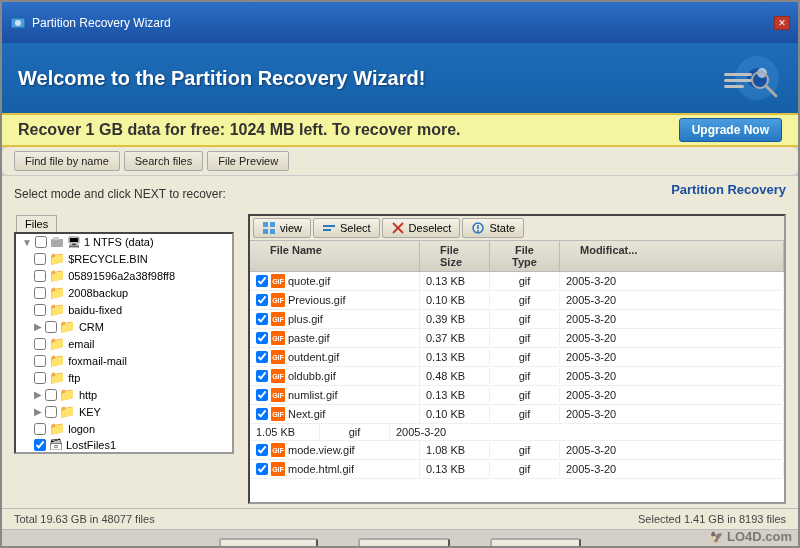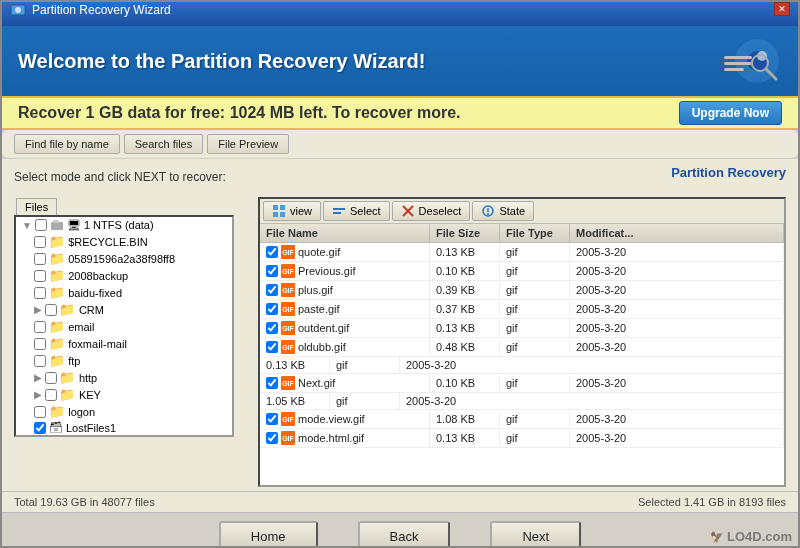--- a/index.html
+++ b/index.html
@@ -9,23 +9,23 @@
       background: #d4d0c8;
       width: 800px;
       height: 548px;
       overflow: hidden;
       border: 2px solid #888;
     }
     
     #titlebar {
       background: linear-gradient(to bottom, #2c6fc7, #1a4fa0);
       color: white;
-      height: 24px;
-      display: flex;
-      align-items: flex-start;
+      height: 41px;
+      display: flex;
+      align-items: center;
       padding: 0 8px;
       justify-content: space-between;
     }
     #titlebar-left {
       display: flex;
       align-items: center;
       gap: 6px;
     }
     #titlebar-controls {
       display: flex;
@@ -101,21 +101,21 @@
       border-radius: 2px;
       color: #222;
     }
     #select-label {
       font-size: 12px;
       color: #333;
       margin-bottom: 4px;
     }
     #content-area {
       display: flex;
-      gap: 22px;
+      gap: 12px;
       height: 290px;
     }
     
     #file-tree-panel {
       width: 220px;
       border: 2px inset #999;
       background: white;
       overflow: auto;
       flex-shrink: 0;
     }
@@ -172,30 +172,30 @@
       align-items: center;
       gap: 4px;
     }
     #file-table-header {
       display: flex;
       background: linear-gradient(to bottom, #e8e4d8, #d4d0c4);
       border-bottom: 1px solid #bbb;
       flex-shrink: 0;
     }
     .col-header {
-      padding: 3px 6px;
+      padding: 3px 20px;
       font-size: 11px;
       font-weight: bold;
       color: #333;
       border-right: 1px solid #bbb;
       user-select: none;
     }
     .col-name { width: 170px; flex-shrink: 0; }
     .col-size { width: 70px; flex-shrink: 0; }
-    .col-type { width: 70px; flex-shrink: 0; }
+    .col-type { width: 70px; flex-shrink: 0; text-align: center; }
     .col-mod { flex: 1; }
     #file-rows {
       overflow-y: auto;
       flex: 1;
     }
     .file-row {
       display: flex;
       align-items: center;
       border-bottom: 1px solid #eee;
       cursor: default;
@@ -515,20 +515,25 @@
     <div class="file-cell col-name">
       <input type="checkbox" class="file-cb" checked="" style="">
       <span class="gif-icon">GIF</span>
       <span>oldubb.gif</span>
     </div>
     <div class="file-cell col-size">0.48 KB</div>
     <div class="file-cell col-type">gif</div>
     <div class="file-cell col-mod">2005-3-20</div>
   </div>
           <div class="file-row">
+    <div class="file-cell col-name">
+      <input type="checkbox" class="file-cb" checked="" style="">
+      <span class="gif-icon">GIF</span>
+      <span>numlist.gif</span>
+    </div>
     <div class="file-cell col-size">0.13 KB</div>
     <div class="file-cell col-type">gif</div>
     <div class="file-cell col-mod">2005-3-20</div>
   </div>
           <div class="file-row">
     <div class="file-cell col-name">
       <input type="checkbox" class="file-cb" checked="" style="">
       <span class="gif-icon">GIF</span>
       <span>Next.gif</span>
     </div>

